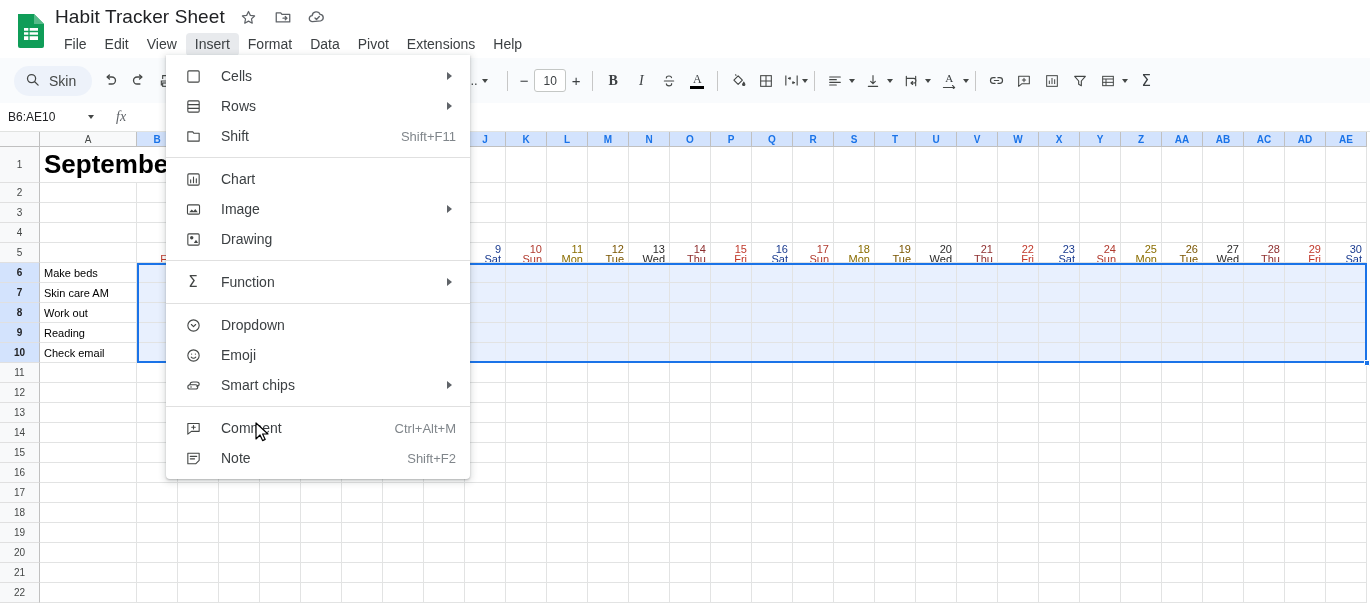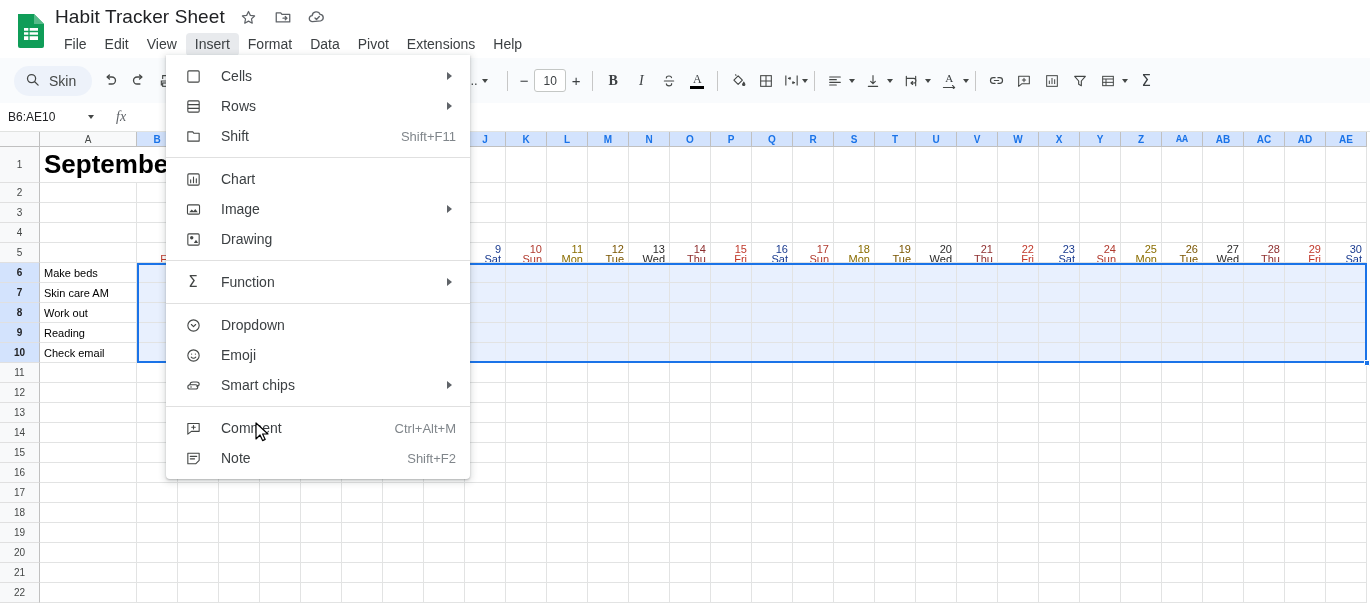--- a/index.html
+++ b/index.html
@@ -368,21 +368,21 @@
         <div class="colhdr sel" style="left: 752px; width: 41px;">Q</div>
         <div class="colhdr sel" style="left: 793px; width: 41px;">R</div>
         <div class="colhdr sel" style="left: 834px; width: 41px;">S</div>
         <div class="colhdr sel" style="left: 875px; width: 41px;">T</div>
         <div class="colhdr sel" style="left: 916px; width: 41px;">U</div>
         <div class="colhdr sel" style="left: 957px; width: 41px;">V</div>
         <div class="colhdr sel" style="left: 998px; width: 41px;">W</div>
         <div class="colhdr sel" style="left: 1039px; width: 41px;">X</div>
         <div class="colhdr sel" style="left: 1080px; width: 41px;">Y</div>
         <div class="colhdr sel" style="left: 1121px; width: 41px;">Z</div>
-        <div class="colhdr sel" style="left: 1162px; width: 41px; font-family: Liberation Mono, monospace;">AA</div>
+        <div class="colhdr sel" style="left: 1162px; width: 41px;">AA</div>
         <div class="colhdr sel" style="left: 1203px; width: 41px;">AB</div>
         <div class="colhdr sel" style="left: 1244px; width: 41px;">AC</div>
         <div class="colhdr sel" style="left: 1285px; width: 41px;">AD</div>
         <div class="colhdr sel" style="left: 1326px; width: 41px;">AE</div>
       </div>
     <div id="rowhdrs">
         <div class="rowhdr" style="top: 15px; height: 36px;">1</div>
         <div class="rowhdr" style="top: 51px; height: 20px;">2</div>
         <div class="rowhdr" style="top: 71px; height: 20px;">3</div>
         <div class="rowhdr" style="top: 91px; height: 20px;">4</div>

